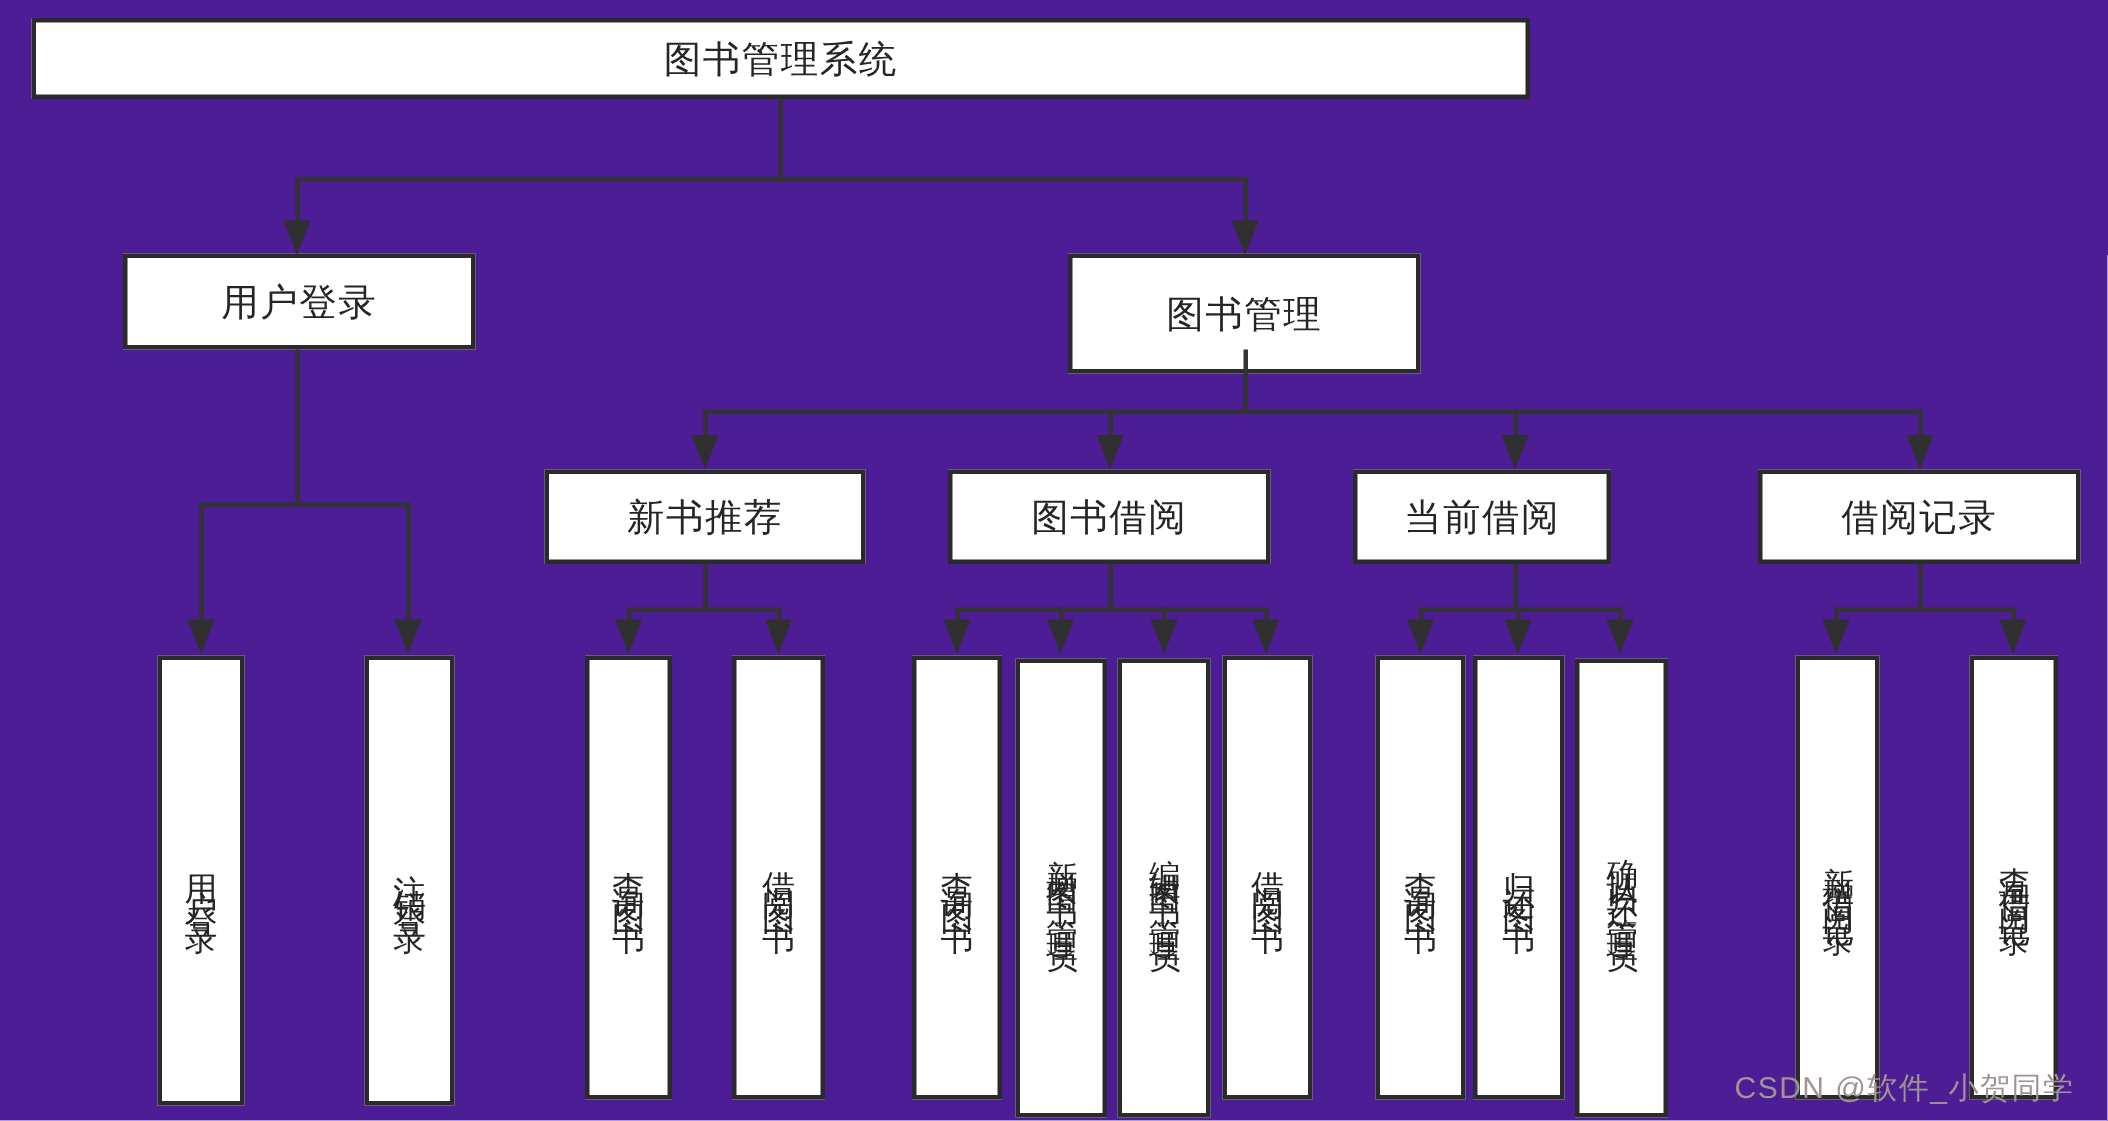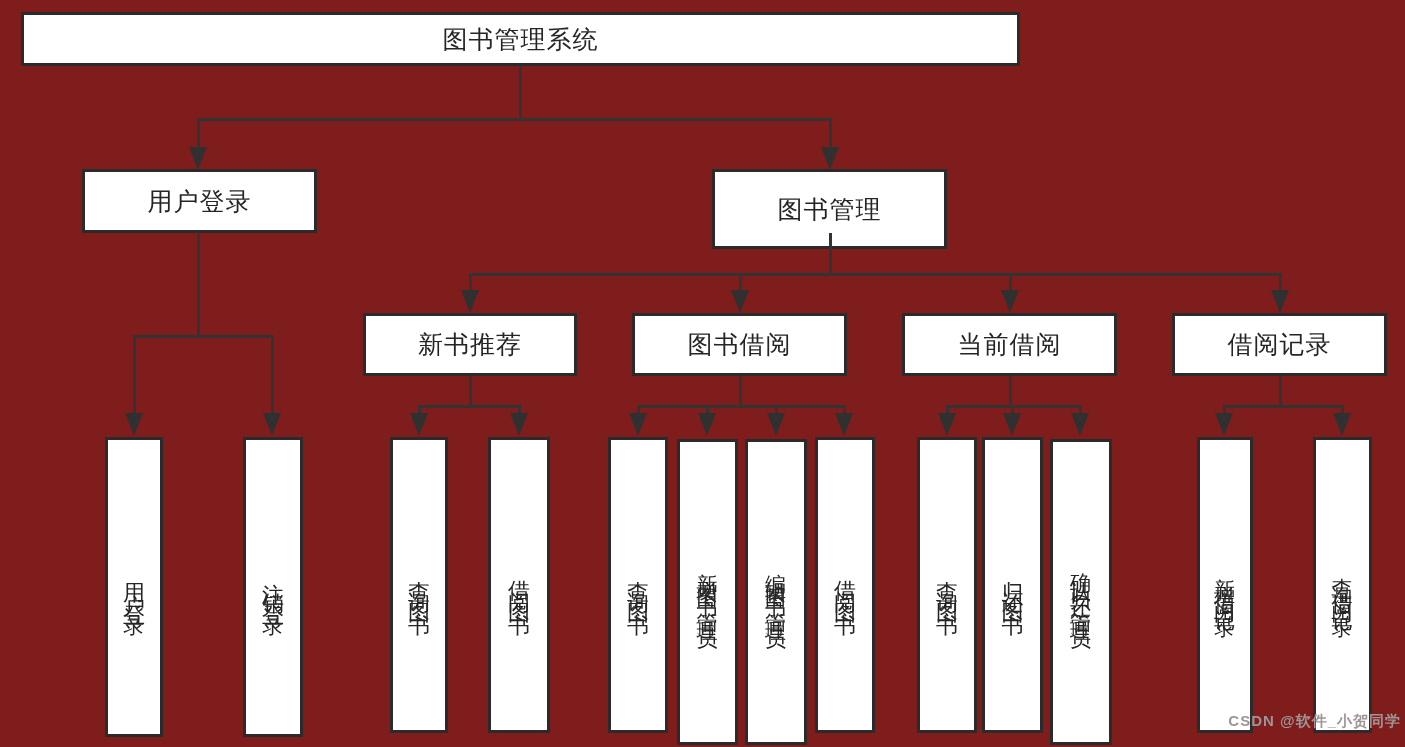--- a/index.html
+++ b/index.html
@@ -1,39 +1,39 @@
 <!DOCTYPE html>
 <html><head>
 <meta charset="utf-8">
 <style>
   html,body{margin:0;padding:0;background:#ffffff;}
   .stage{
-    position:relative;width:1405px;height:747px;background:#7f1d1d;
+    position:relative;width:1405px;height:747px;background:#4c1d95;
     font-family:"Liberation Sans","DejaVu Sans",sans-serif;overflow:hidden;
   }
   .box{
     position:absolute;box-sizing:border-box;background:#ffffff;
     border:3px solid #2b2b2b;display:flex;align-items:center;justify-content:center;
     color:#252525;font-size:25px;letter-spacing:1px;white-space:nowrap;
   }
   .leaf .vtext{
     writing-mode:vertical-rl;text-orientation:mixed;line-height:1;
     font-size:22px;letter-spacing:11px;white-space:nowrap;
   }
   .leaf.dense .vtext{font-size:21px;letter-spacing:8px;}
   .vline{position:absolute;width:3px;background:#333333;}
   .hline{position:absolute;height:3px;background:#333333;}
   .arrow{
     position:absolute;width:0;height:0;
     border-left:9px solid transparent;border-right:9px solid transparent;
     border-top:23px solid #303030;
   }
   .watermark{
-    position:absolute;top:712px;right:4px;font-size:15px;
-    color:#9e9494;letter-spacing:1px;font-weight:bold;
+    position:absolute;top:712px;right:22px;font-size:20px;
+    color:#9e9494;letter-spacing:1px;
   }
 </style>
 </head>
 <body>
 
 <div class="stage">
 
   <div class="box" style="left:21px;top:12px;width:999px;height:54px">
     <span>图书管理系统</span>
   </div>
@@ -47,21 +47,21 @@
   </div>
 
   <div class="box" style="left:632px;top:313px;width:215px;height:63px">
     <span>图书借阅</span>
   </div>
 
   <div class="box" style="left:363px;top:313px;width:214px;height:63px">
     <span>新书推荐</span>
   </div>
 
-  <div class="box" style="left:902px;top:313px;width:215px;height:63px">
+  <div class="box" style="left:902px;top:313px;width:172px;height:63px">
     <span>当前借阅</span>
   </div>
 
   <div class="box" style="left:1172px;top:313px;width:215px;height:63px">
     <span>借阅记录</span>
   </div>
 
   <div class="box leaf" style="left:105px;top:437px;width:58px;height:300px">
     <span class="vtext">用户登录</span>
   </div>

